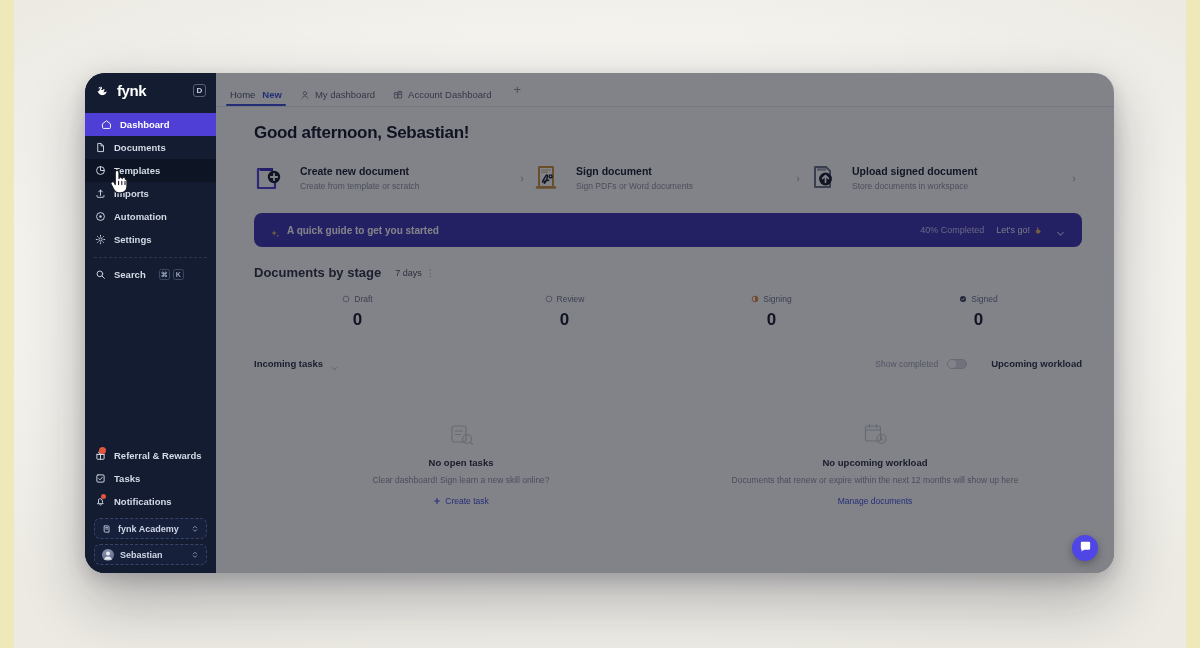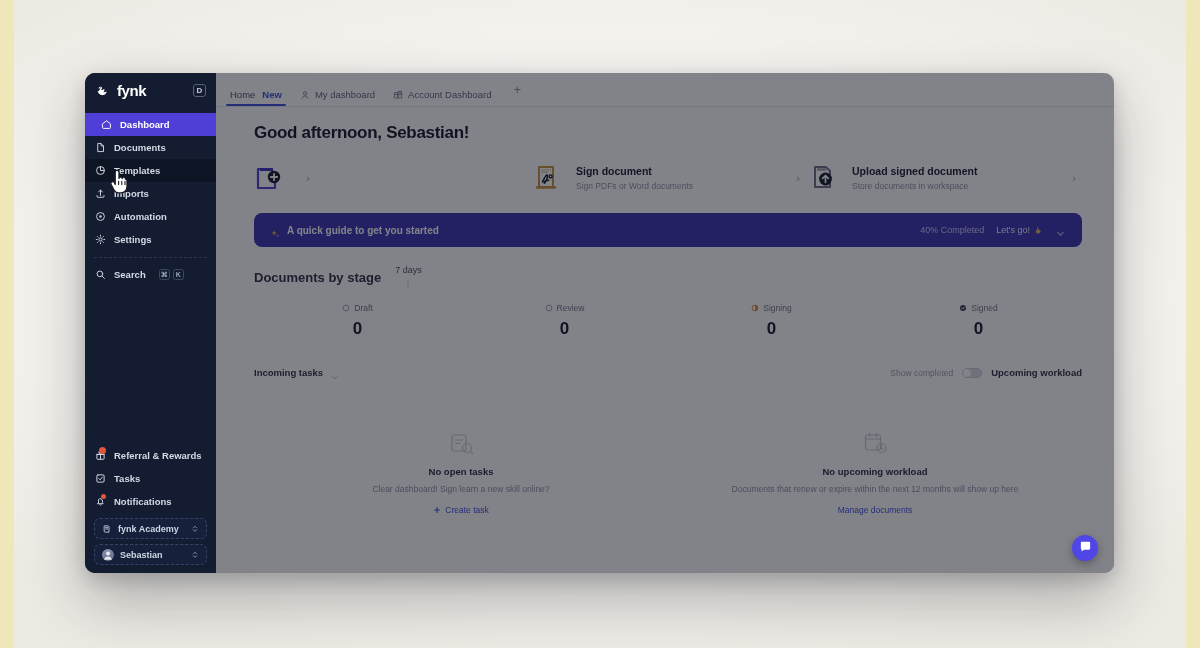--- a/index.html
+++ b/index.html
@@ -20,21 +20,21 @@
     position: absolute; left: 14px; right: 14px; top: 0; bottom: 0;
     background:
       radial-gradient(ellipse 70% 60% at 50% 45%, #ffffff 0%, #f6f5f1 55%, #eceae3 100%);
   }
 
   
   .app-window {
     position: absolute;
     left: 85px; top: 73px;
     width: 1029px; height: 500px;
-    border-radius: 10px;
+    border-radius: 20px;
     overflow: hidden;
     box-shadow: 0 26px 60px rgba(30,30,45,.32), 0 6px 18px rgba(30,30,45,.18);
     background: #121a2b;
     display: flex;
   }
 
   
   .sidebar {
     width: 131px; flex: 0 0 131px;
     background: #131c30;
@@ -166,21 +166,21 @@
   .banner-right { margin-left: auto; display: flex; align-items: center; gap: 12px; }
   .banner-pct { font-size: 9px; color: #c8c3f2; }
   .banner-cta { font-size: 9px; color: #eceaff; display: flex; align-items: center; gap: 4px; }
   .banner-chev { width: 11px; height: 11px; opacity: .85; }
 
   
   .sec-head {
     margin-top: 18px; display: flex; align-items: center; gap: 14px;
   }
   .sec-title { font-size: 13px; color: #2a2f40; font-weight: 600; }
-  .chip { font-size: 9px; color: #4a5163; display: flex; align-items: center; gap: 4px; flex-direction: column; }
+  .chip { font-size: 9px; color: #4a5163; display: flex; align-items: center; gap: 4px; }
   .chip .dots { color: #8a90a2; letter-spacing: 1px; font-size: 9px; }
 
   .stages { display: flex; margin-top: 14px; }
   .stage { flex: 1; text-align: center; }
   .stage-label {
     font-size: 8.5px; color: #6d7387; display: flex; align-items: center;
     justify-content: center; gap: 4px;
   }
   .stage-dot { width: 8px; height: 8px; flex: 0 0 8px; }
   .stage-val { font-size: 17px; font-weight: 700; color: #11152a; margin-top: 6px; }
@@ -193,21 +193,21 @@
   .lh-right { width: 50%; display: flex; align-items: center; gap: 9px; }
   .toggle-label { font-size: 8.5px; color: #9aa0b1; margin-left: auto; }
   .toggle {
     width: 20px; height: 10px; border-radius: 6px;
     background: #d8dae2; border: 1px solid #c6c9d4; position: relative;
   }
   .toggle .knob {
     position: absolute; width: 8px; height: 8px; border-radius: 50%;
     background: #fff; top: 0; left: 0;
   }
-  .lh-right .lh-title { margin-left: 0; }
+  .lh-right .lh-title { margin-left: 15px; }
 
   .empties { display: flex; margin-top: 52px; }
   .empty { flex: 1; text-align: center; padding: 0 10px; }
   .empty-ico { width: 26px; height: 26px; margin: 0 auto 10px; opacity: .38; }
   .empty-title { font-size: 9.5px; font-weight: 700; color: #242a3d; }
   .empty-sub { font-size: 8.5px; color: #8a90a2; margin-top: 7px; }
   .empty-link {
     font-size: 8.5px; color: #3b4fd8; margin-top: 11px;
     display: inline-flex; align-items: center; gap: 4px;
   }
@@ -434,20 +434,24 @@
 
         <div class="card">
           <span class="card-ico">
             <svg viewBox="0 0 36 30" fill="none">
               <path d="M4 6h12l5 5v14H4z" fill="#fff" stroke="#4f3fd6" stroke-width="2.2" stroke-linejoin="round"></path>
               <path d="M6 6.5h13" stroke="#3b2fc0" stroke-width="3"></path>
               <circle cx="20" cy="14" r="6.2" fill="#11172b"></circle>
               <path d="M20 10.8v6.4M16.8 14h6.4" stroke="#fff" stroke-width="1.8" stroke-linecap="round"></path>
             </svg>
           </span>
+          <span class="card-txt">
+            <span class="card-title" style="display:block">Create new document</span>
+            <span class="card-sub" style="display:block">Create from template or scratch</span>
+          </span>
           <span class="card-chev">›</span>
         </div>
 
         <div class="card">
           <span class="card-ico">
             <svg viewBox="0 0 36 30" fill="none">
               <path d="M9 4h14v20H9z" fill="#fff" stroke="#c8903f" stroke-width="2" stroke-linejoin="round"></path>
               <path d="M11.5 7h9M11.5 9.2h6" stroke="#d8b98a" stroke-width="1.2" stroke-linecap="round"></path>
               <path d="M7 24.5h18" stroke="#c8903f" stroke-width="2.6" stroke-linecap="round"></path>
               <path d="M12.5 19c2.2-4.5 3.2-7 4.4-7 1.1 0 .4 3.6-1 6.2-1 1.9-1.7 2.4-1.7 1.5 0-1.2 2-2.3 4.6-2.4" stroke="#14182b" stroke-width="1.5" stroke-linecap="round"></path>

